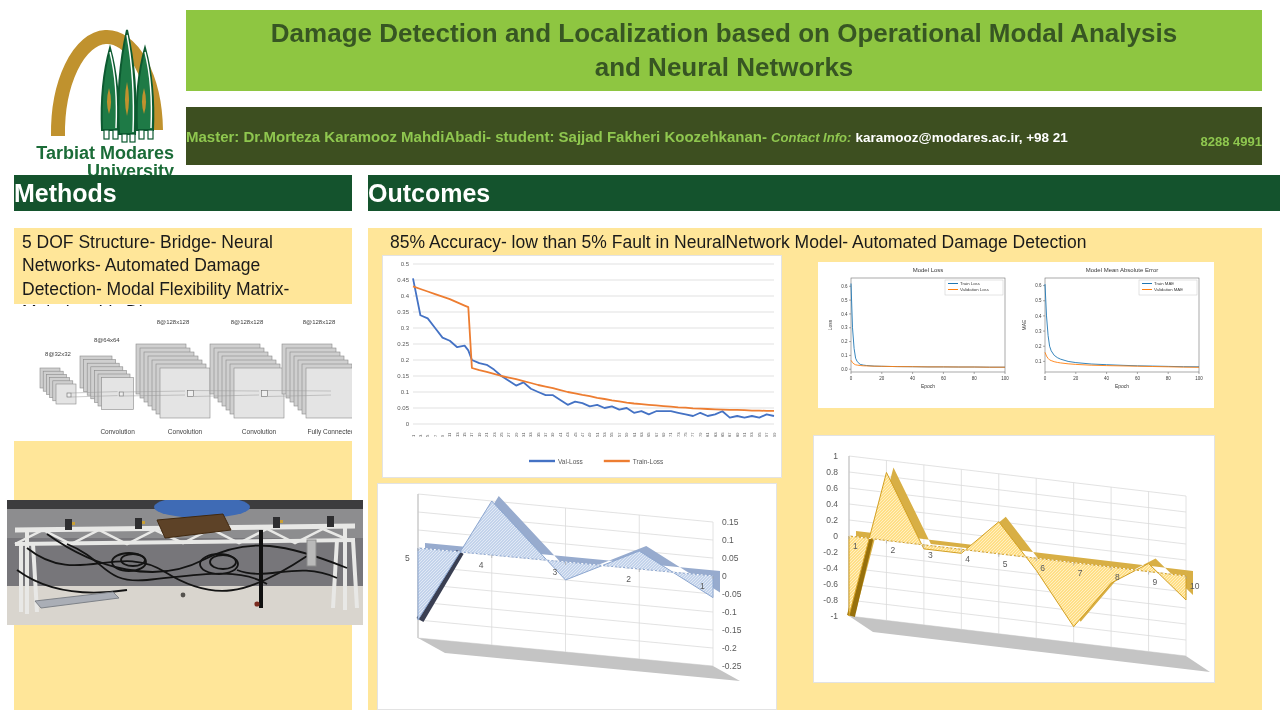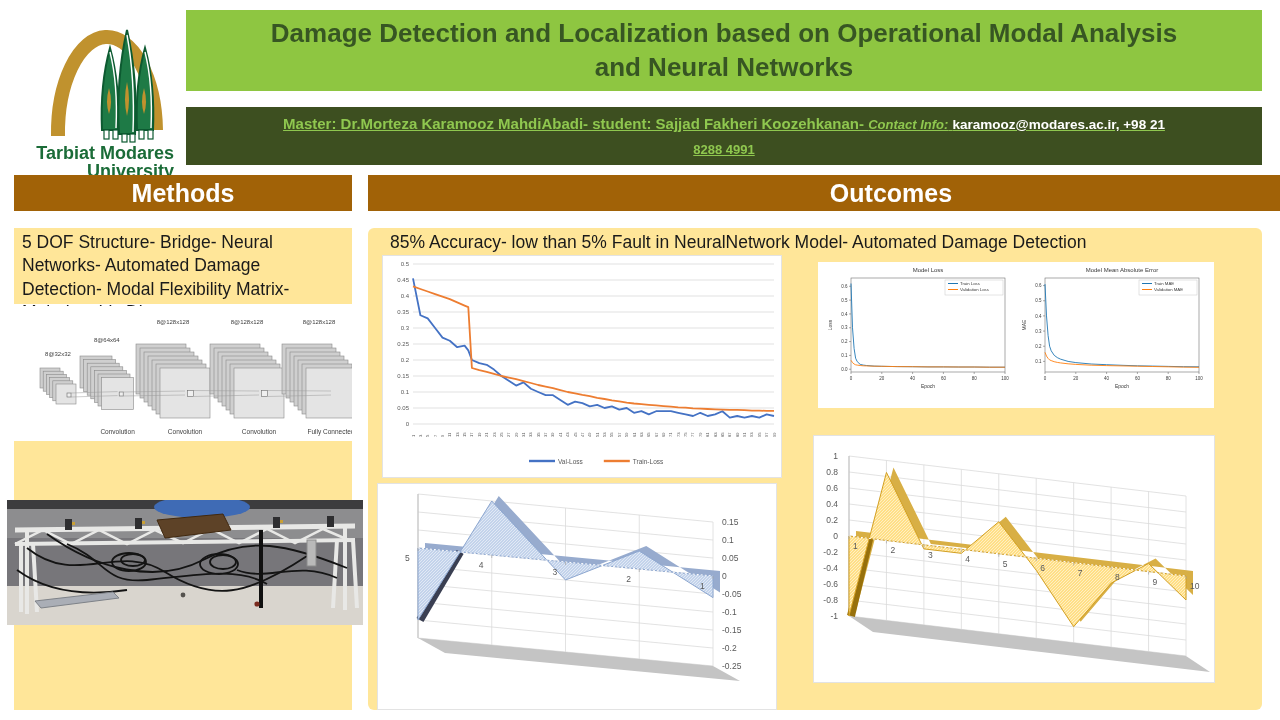--- a/index.html
+++ b/index.html
@@ -1,33 +1,33 @@
 <!DOCTYPE html>
 <html><head>
 <meta charset="utf-8">
 <style>
   html,body{margin:0;padding:0;background:#ffffff;}
   body{font-family:"Liberation Sans",sans-serif;}
   .poster{position:relative;width:1280px;height:720px;background:#fff;overflow:hidden;}
   .abs{position:absolute;}
   .title-bar{left:186px;top:10px;width:1076px;height:81px;background:#8EC641;display:flex;align-items:center;justify-content:center;}
   .title-text{color:#375623;font-weight:bold;font-size:26px;line-height:1.3;text-align:center;padding:0 70px;}
-  .authors-bar{left:186px;top:107px;width:1076px;height:58px;background:#3D4F20;color:#8FC74F;display:flex;flex-direction:column;align-items:center;justify-content:center;font-weight:bold;text-decoration:underline;}
+  .authors-bar{left:186px;top:107px;width:1076px;height:58px;background:#3D4F20;color:#8FC74F;display:flex;flex-direction:row;align-items:center;justify-content:space-between;font-weight:bold;}
   .authors-line1{font-size:15px;}
   .authors-line2{font-size:13px;margin-top:10px;}
   .contact-label{font-style:italic;font-size:13px;}
   .contact-value{color:#ffffff;font-size:13.5px;}
-  .sec-head{background:#a16207;color:#ffffff;font-weight:bold;font-size:25px;text-align:center;height:36px;line-height:36px;}
+  .sec-head{background:#14532d;color:#ffffff;font-weight:bold;font-size:25px;height:36px;line-height:36px;}
   .methods-head{left:14px;top:175px;width:338px;}
   .outcomes-head{left:368px;top:175px;width:1046px;}
   .methods-box{left:14px;top:228px;width:338px;height:76px;background:#FFE699;color:#1a1a1a;font-size:17.5px;line-height:1.33;padding:3px 8px 0 8px;box-sizing:border-box;}
   .cnn-panel{left:14px;top:306px;width:338px;height:134px;background:#ffffff;}
   .left-yellow{left:14px;top:441px;width:338px;height:269px;background:#FFE699;}
   .photo-panel{left:7px;top:500px;width:356px;height:125px;}
-  .outcomes-panel{left:368px;top:228px;width:894px;height:482px;background:#FFE699;border-radius:6px;}
+  .outcomes-panel{left:368px;top:228px;width:894px;height:482px;background:#FFE699;}
   .outcomes-text{position:absolute;left:22px;top:4px;font-size:17.5px;color:#1a1a1a;}
   .chart{position:absolute;background:#fff;}
   .chart.bordered{border:1px solid #E3E3E3;box-sizing:border-box;}
   #c-main{left:14px;top:27px;width:400px;height:223px;}
   #c-mini{left:450px;top:34px;width:396px;height:146px;}
   #c-blue3d{left:9px;top:255px;width:400px;height:227px;}
   #c-yellow3d{left:445px;top:207px;width:402px;height:248px;}
   svg text{font-family:"Liberation Sans",sans-serif;}
 </style>
 </head>

